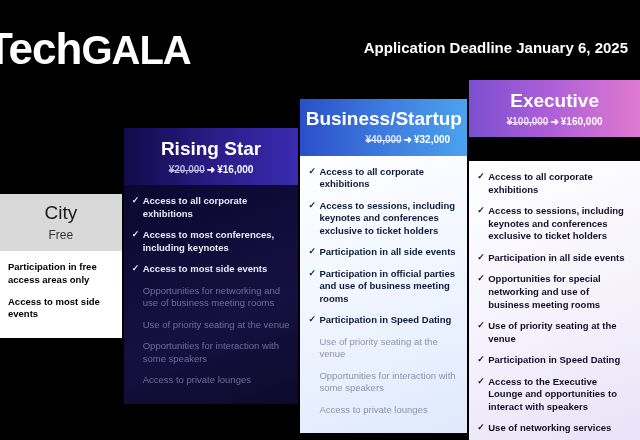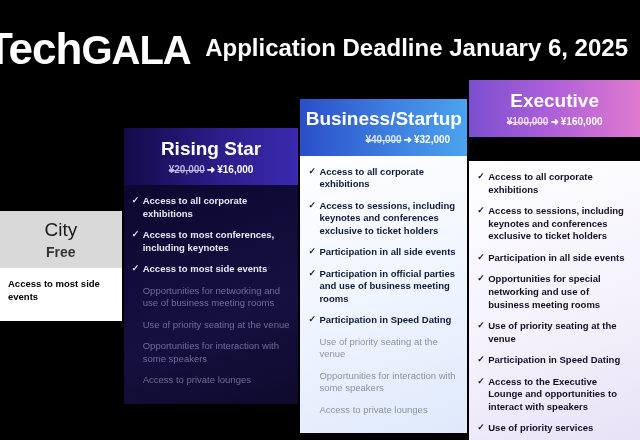--- a/index.html
+++ b/index.html
@@ -49,21 +49,21 @@
   .promo-line1 {
     color: #ffffff;
     font-size: 25px;
     font-weight: bold;
     letter-spacing: 0px;
     white-space: nowrap;
     line-height: 1.15;
   }
   .promo-line2 {
     color: #ffffff;
-    font-size: 24px;
+    font-size: 15px;
     font-weight: bold;
     white-space: nowrap;
     line-height: 1.3;
   }
 
   
   .table {
     display: flex;
     width: 640px;
     height: 348px;
@@ -100,21 +100,21 @@
     margin-top: 4px;
   }
   .col-price .old {
     text-decoration: line-through;
   }
   .col-price .arrow { margin: 0 2px; }
 
   
   .col-city .col-head { background: #d9d9d9; color: #1a1a1a; }
   .col-city .col-title { color: #1a1a1a; font-weight: normal; font-size: 19px;}
-  .col-city .col-price { color: #333; font-weight: bold; font-size: 14px; }
+  .col-city .col-price { color: #333; font-weight: normal; font-size: 12px; }
   .col-city .col-body { background: #ffffff; color: #000; }
 
   
   .col-rising .col-head {
     background: linear-gradient(90deg, #120b4a 0%, #2c1d8a 55%, #3a2bb0 100%);
     color: #ffffff;
   }
   .col-rising .col-body {
     background: linear-gradient(160deg, #0a0730 0%, #161040 60%, #0d0a2c 100%);
     color: #e8e8f5;
@@ -189,20 +189,21 @@
 
   <div class="table">
 
     <div class="col col-city">
       <div class="col-head">
         <div class="col-title">City</div>
         <div class="col-price">Free</div>
       </div>
       <div class="col-body">
         <ul class="features">
+          <li class="nocheck"><span>Participation in free access areas only</span></li>
           <li class="nocheck"><span>Access to most side events</span></li>
         </ul>
       </div>
     </div>
 
     <div class="col col-rising">
       <div class="col-head">
         <div class="col-title">Rising Star</div>
         <div class="col-price">
           <span class="old">¥20,000</span><span class="arrow">➜</span><span class="new">¥16,000</span>
@@ -251,19 +252,19 @@
       </div>
       <div class="col-body">
         <ul class="features">
           <li><span class="check">✓</span><span>Access to all corporate exhibitions</span></li>
           <li><span class="check">✓</span><span>Access to sessions, including keynotes and conferences exclusive to ticket holders</span></li>
           <li><span class="check">✓</span><span>Participation in all side events</span></li>
           <li><span class="check">✓</span><span>Opportunities for special networking and use of business meeting rooms</span></li>
           <li><span class="check">✓</span><span>Use of priority seating at the venue</span></li>
           <li><span class="check">✓</span><span>Participation in Speed Dating</span></li>
           <li><span class="check">✓</span><span>Access to the Executive Lounge and opportunities to interact with speakers</span></li>
-          <li><span class="check">✓</span><span>Use of priority services</span></li>
+          <li><span class="check">✓</span><span>Use of networking services</span></li>
         </ul>
       </div>
     </div>
 
   </div>
 </div>
 
 </body></html>

